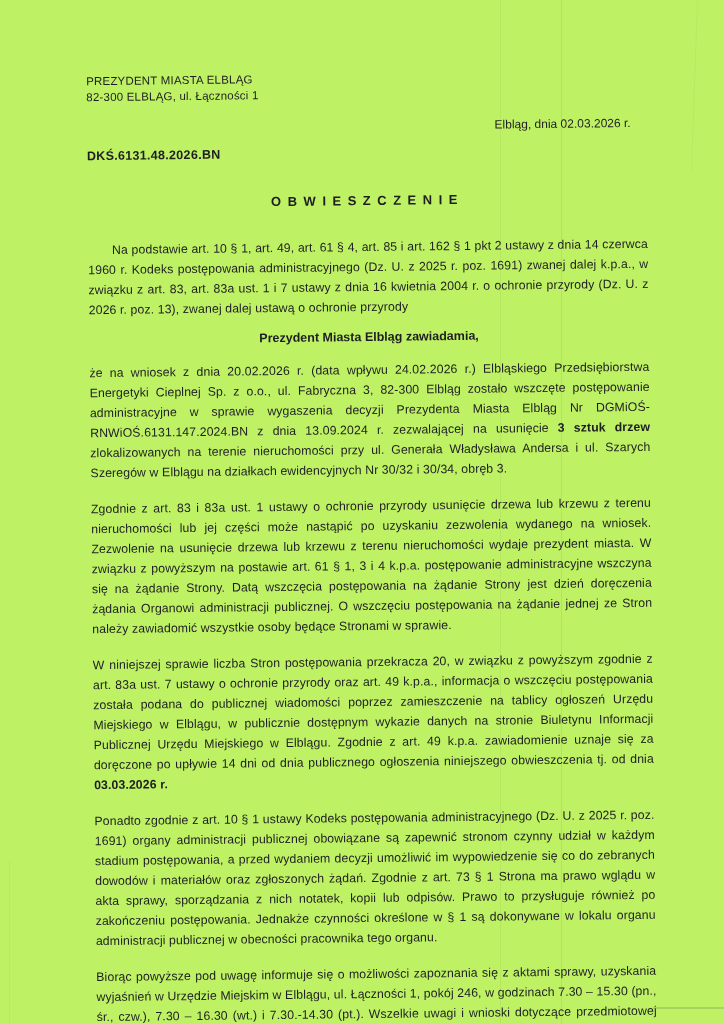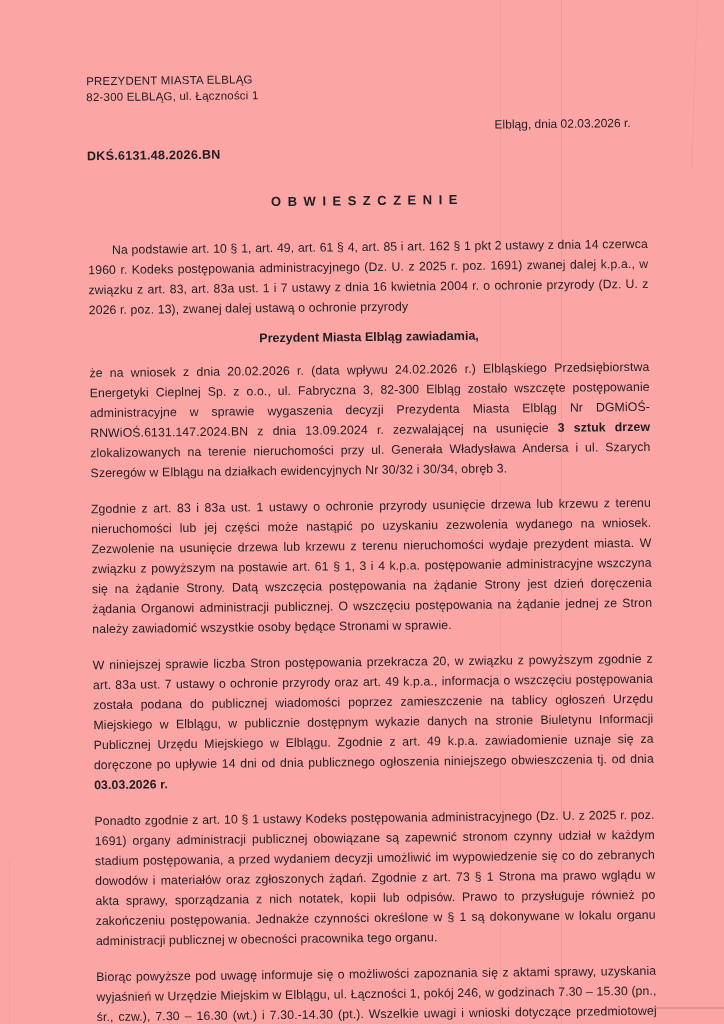--- a/index.html
+++ b/index.html
@@ -5,21 +5,21 @@
   html, body {
     margin: 0;
     padding: 0;
     background: #e9e9e7;
   }
   .page {
     position: relative;
     width: 724px;
     height: 1024px;
     margin: 0 auto;
-    background: #fca5a5;
+    background: #bef264;
     overflow: hidden;
     font-family: "Liberation Sans", "DejaVu Sans", sans-serif;
     color: #1e1e22;
   }
   
   .vline {
     position: absolute;
     width: 1px;
     background: rgba(70, 70, 75, 0.09);
     pointer-events: none;

